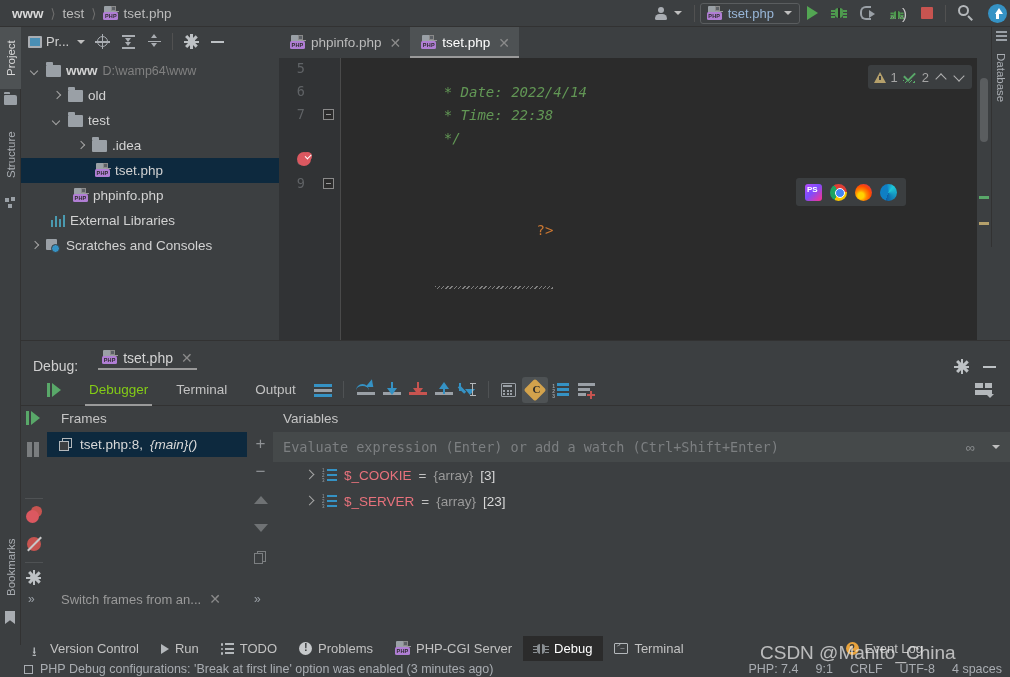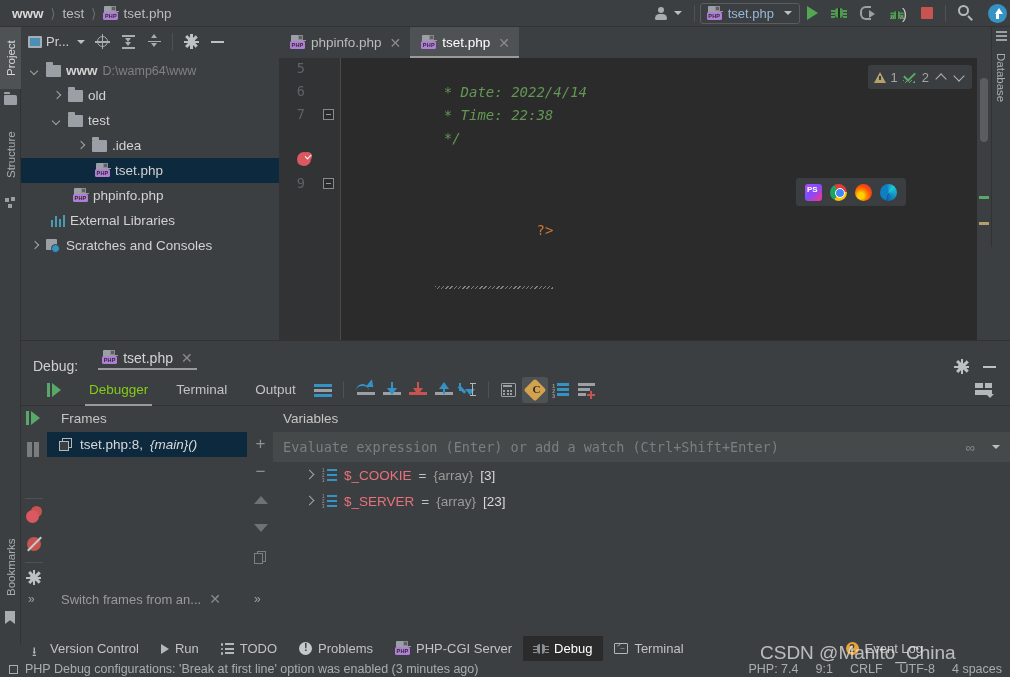--- a/index.html
+++ b/index.html
@@ -458,21 +458,21 @@
   .term-ic { width:14px; height:11px; border:1.5px solid #b4b8bb; border-radius:1px; position:relative;}
   .term-ic:after { content:'>_'; position:absolute; left:1px; top:-3px; color:#b4b8bb; font-size:7px;}
   .evt-badge {
     width: 13px; height: 13px; border-radius: 50%; background: #e8a33d;
     color: #3c3f41; font-size: 10px; font-weight: bold; text-align: center; line-height: 13px;
   }
 
   .status-line {
     position: absolute; left: 0; top: 661px; width: 1010px; height: 16px;
     background: #3c3f41; display: flex; align-items: center;
-    color: #a9adb2; font-size: 12.5px; padding-left: 9px; overflow: hidden;
+    color: #a9adb2; font-size: 12.5px; padding-left: 24px; overflow: hidden;
   }
   .sl-chk { width: 9px; height: 9px; border: 1.4px solid #a9adb2; margin-right: 7px; flex:0 0 auto;}
   .sl-right { margin-left: auto; display: flex; align-items: center; gap: 17px; padding-right: 8px; }
 
   .watermark {
     position: absolute; left: 760px; top: 642px;
     color: rgba(230,230,230,0.75); font-size: 19px;
     font-family: "Liberation Sans", sans-serif; pointer-events: none;
   }
 

